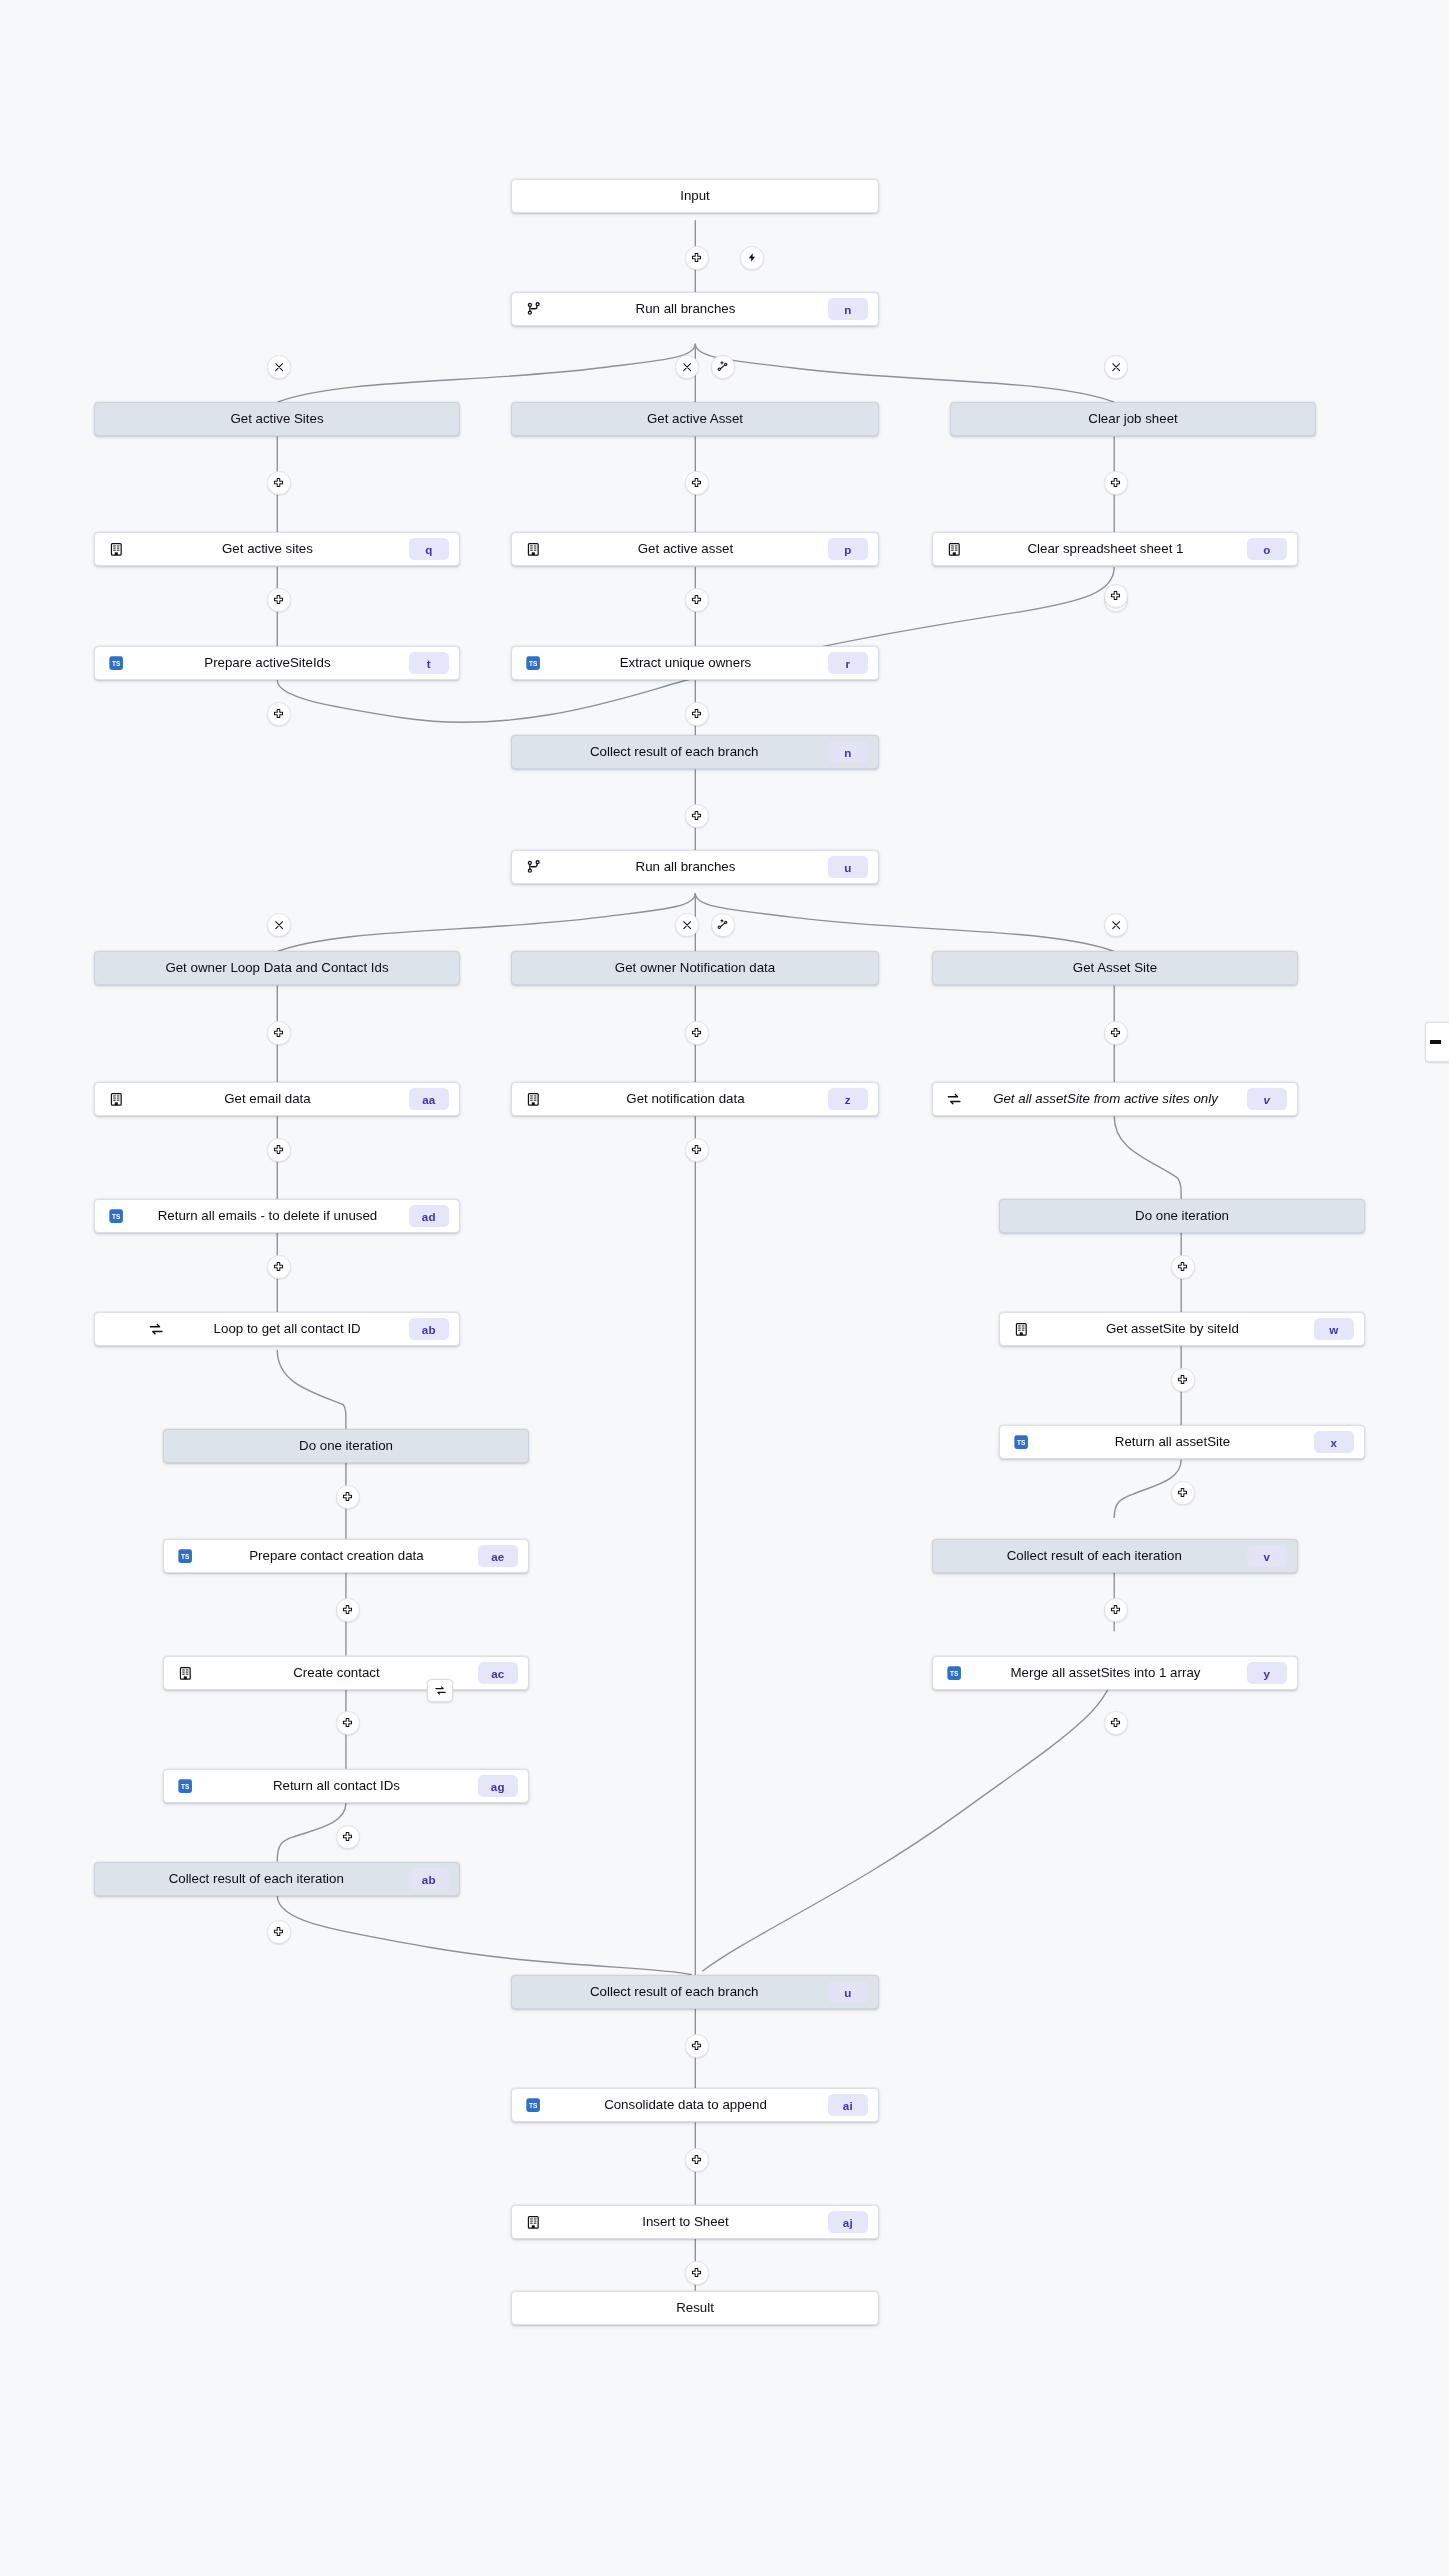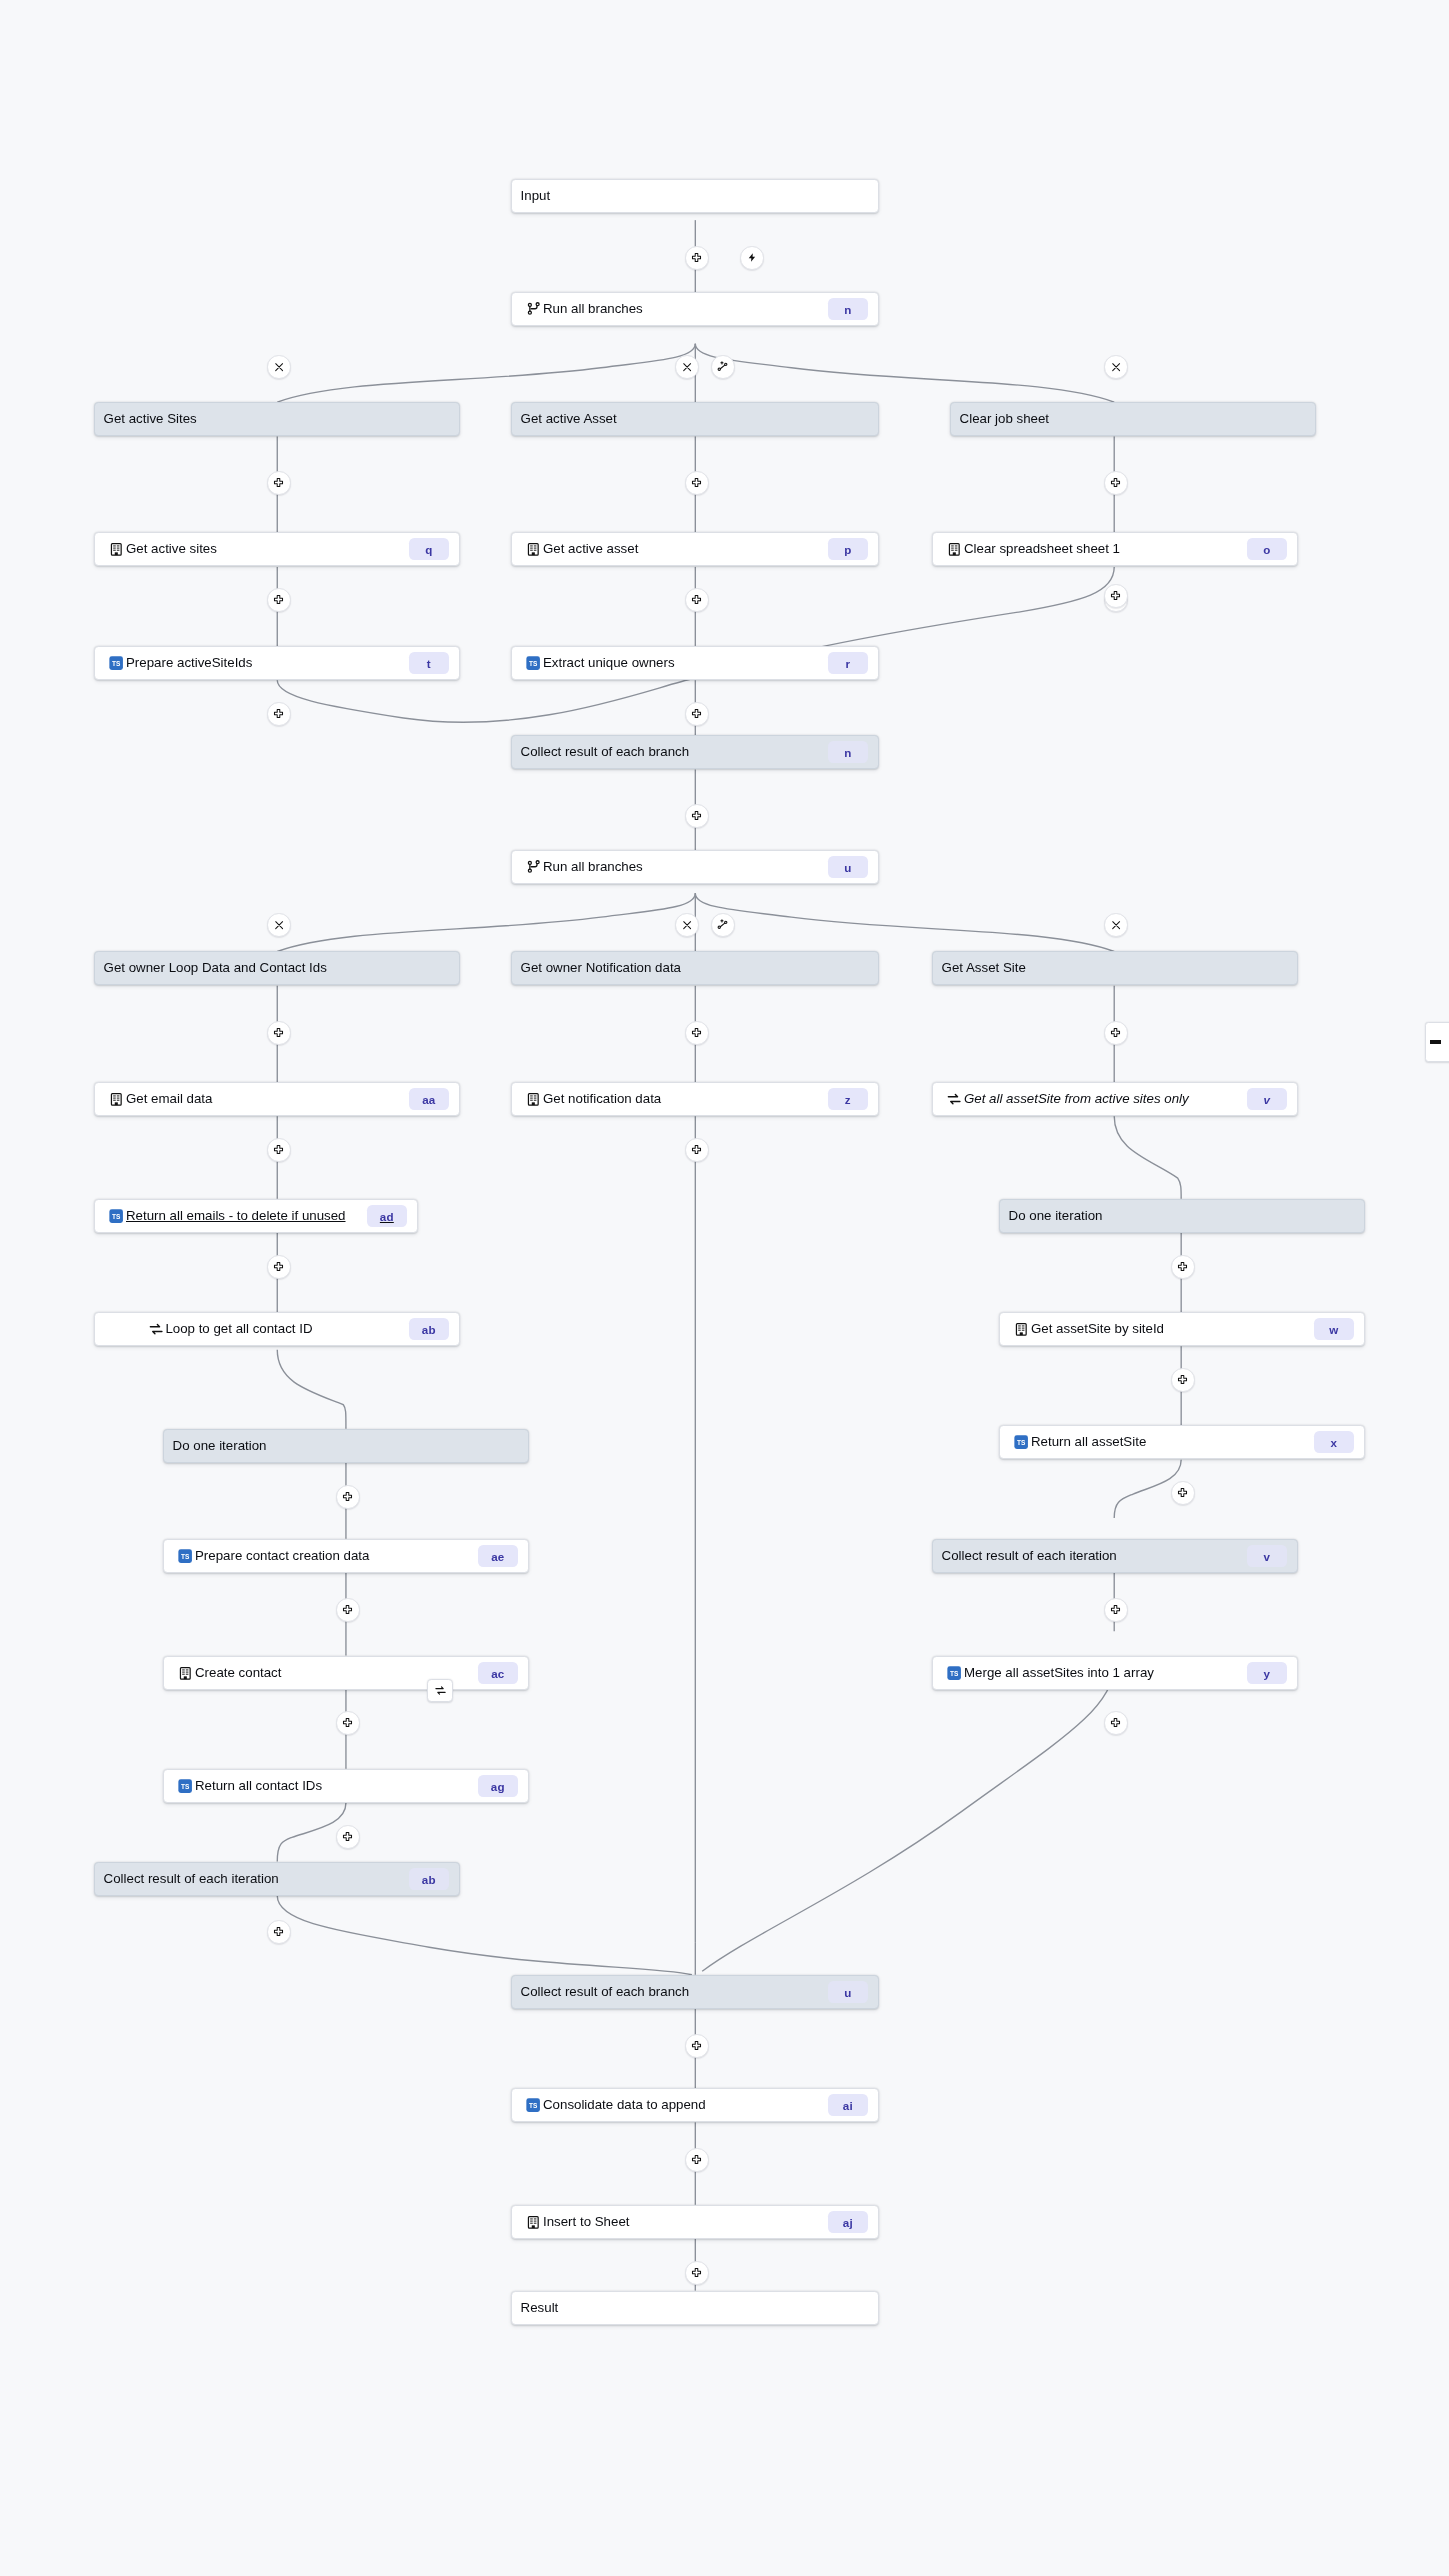--- a/index.html
+++ b/index.html
@@ -16,21 +16,21 @@
   .node{
     position:absolute;
     box-sizing:border-box;
     display:flex;align-items:center;
     border-radius:4.3px;
     font-size:13.3px;
     color:#0b0d12;
     box-shadow:0 0.9px 1.7px rgba(16,24,40,.16), 0 1.7px 4.3px rgba(16,24,40,.07);
   }
   .node .nlabel{
-    flex:1;text-align:left;
+    flex:1;text-align:center;
     white-space:nowrap;overflow:hidden;
     line-height:1.1;
   }
 
   
   .node.step{
     height:34px;
     background:#ffffff;
     border:0.9px solid #dcdfe5;
     padding:0 8.6px;
@@ -455,21 +455,21 @@
     <svg width="11" height="11" viewBox="0 0 24 24">
         <path d="M9.2 3.2h5.6v6h6v5.6h-6v6H9.2v-6h-6V9.2h6z" fill="none" stroke="#111" stroke-width="2.2" stroke-linejoin="round"></path>
       </svg>
   </div>
   <div class="cbtn" style="left:685px;top:1138px;">
     <svg width="11" height="11" viewBox="0 0 24 24">
         <path d="M9.2 3.2h5.6v6h6v5.6h-6v6H9.2v-6h-6V9.2h6z" fill="none" stroke="#111" stroke-width="2.2" stroke-linejoin="round"></path>
       </svg>
   </div>
 
-  <div class="node step" style="left:94px;top:1199px;width:324px;text-decoration:underline;">
+  <div class="node step" style="left:94px;top:1199px;width:366px;">
     <span class="nicon">
       <svg width="16.3" height="16.3" viewBox="0 0 24 24" style="font-size:15.5px">
         <rect x="2" y="2" width="20" height="20" rx="3.5" fill="#2f6fc4"></rect>
         <text x="12" y="16.2" font-family="Liberation Sans, sans-serif" font-size="9.6" font-weight="bold" fill="#ffffff" text-anchor="middle">TS</text>
       </svg>
     </span>
     <span class="nlabel">Return all emails - to delete if unused</span>
     <span class="badge">ad</span>
   </div>
 

